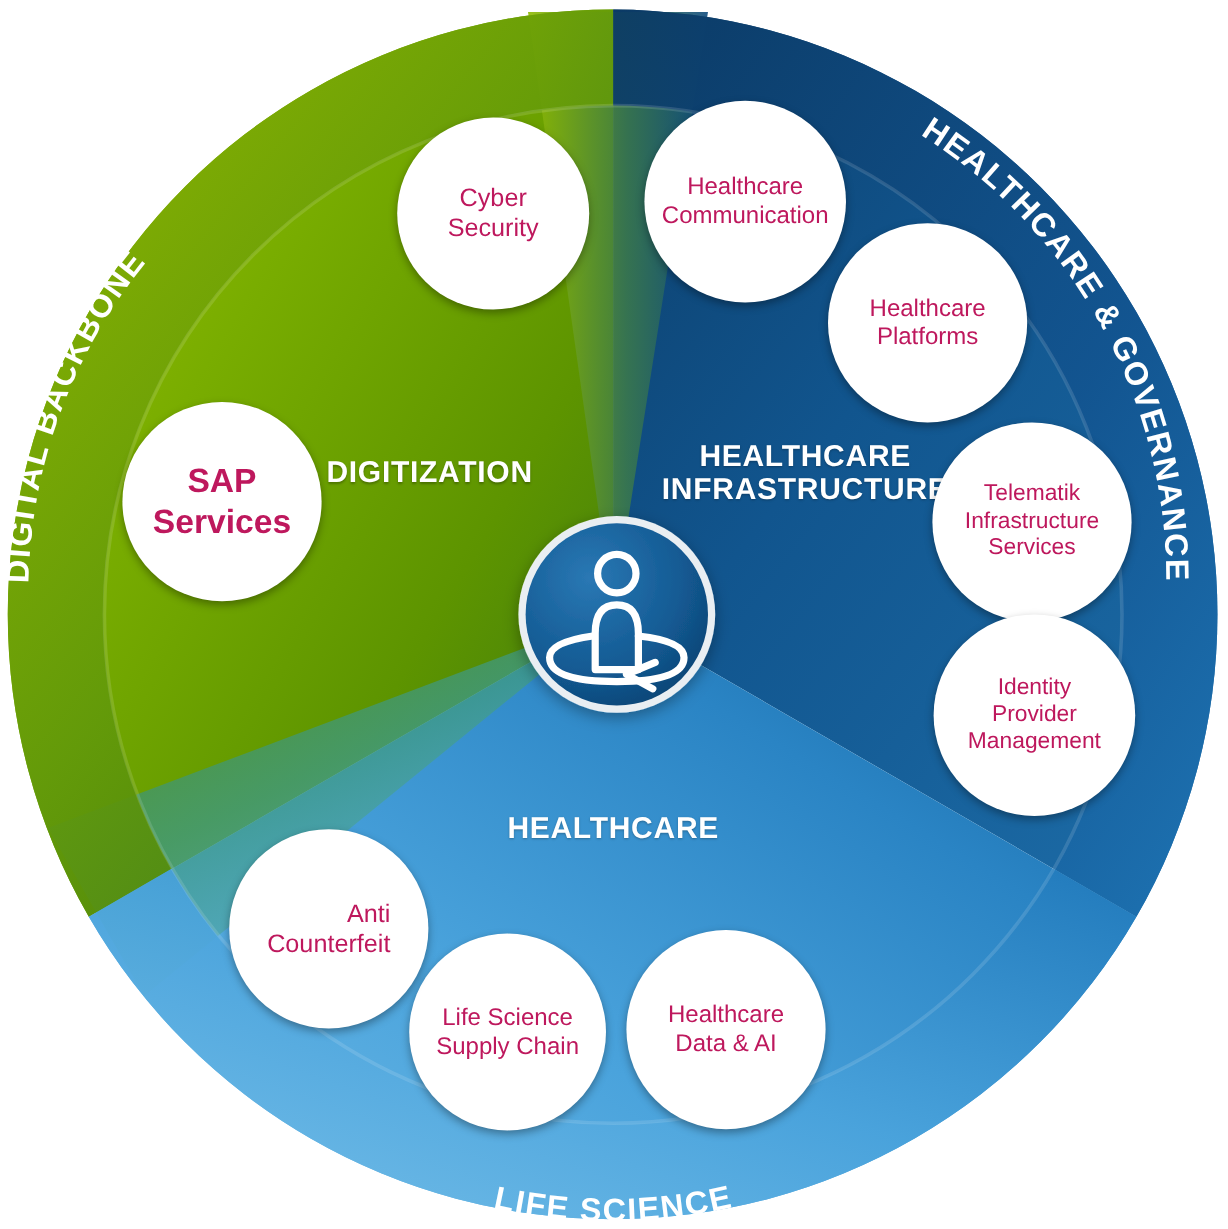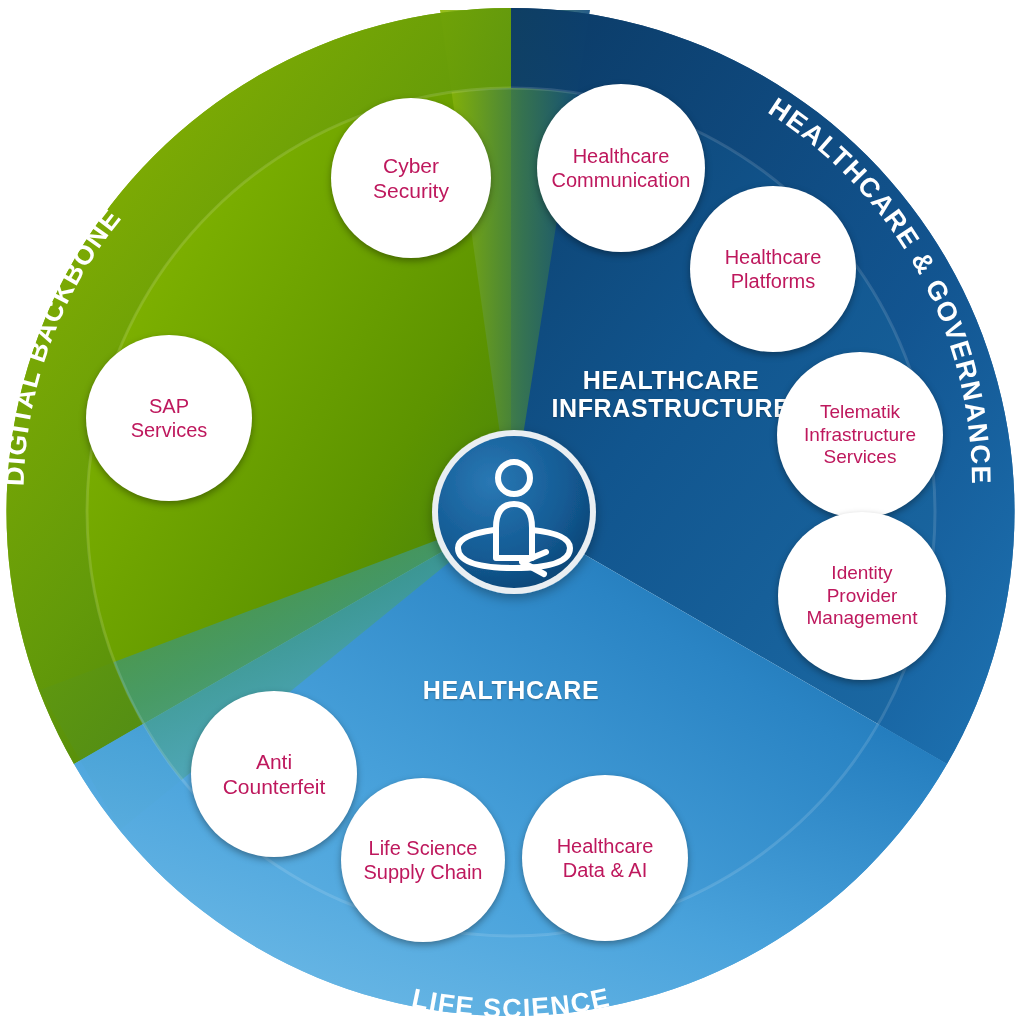--- a/index.html
+++ b/index.html
@@ -160,33 +160,34 @@
         <path d="M 532,530
                  q 38,4 38,18
                  q 0,20 -56,20
                  q -56,0 -56,-20
                  q 0,-13 36,-18"></path>
         <path d="M 546,552 l -24,10 l 22,12"></path>
       </g>
     </g>
   </svg>
 
+  <div class="quadlabel" style="left:233px;top:380px;width:250px;font-size:25px;">DIGITIZATION</div>
 
   <div class="quadlabel" style="left:551px;top:366px;width:240px;font-size:25px;">HEALTHCARE
 INFRASTRUCTURE</div>
 
   <div class="quadlabel" style="left:396px;top:676px;width:230px;font-size:25px;">HEALTHCARE</div>
 
   <div class="bubble" style="left:331px;top:98px;width:160px;height:160px;font-size:21px;">
     <span style="white-space:pre-line;">Cyber
 Security</span>
   </div>
 
 
-  <div class="bubble" style="left:86px;top:335px;width:166px;height:166px;font-size:20px;">
+  <div class="bubble" style="left:102px;top:335px;width:166px;height:166px;font-size:28px;font-weight:bold;">
     <span style="white-space:pre-line;">SAP
 Services</span>
   </div>
 
 
   <div class="bubble" style="left:537px;top:84px;width:168px;height:168px;font-size:20px;">
     <span style="white-space:pre-line;">Healthcare
 Communication</span>
   </div>
 
@@ -211,18 +212,18 @@
   <div class="bubble" style="left:522px;top:775px;width:166px;height:166px;font-size:20px;">
     <span style="white-space:pre-line;">Healthcare
 Data &amp; AI</span>
   </div>
 
   <div class="bubble" style="left:341px;top:778px;width:164px;height:164px;font-size:20px;">
     <span style="white-space:pre-line;">Life Science
 Supply Chain</span>
   </div>
 
-  <div class="bubble" style="left:191px;top:691px;width:166px;height:166px;font-size:21px;">
+  <div class="bubble" style="left:191px;top:691px;width:166px;height:166px;font-size:21px;text-align:right;">
     <span style="white-space:pre-line;">Anti
 Counterfeit</span>
   </div>
 
 </div>
 
 </body></html>

